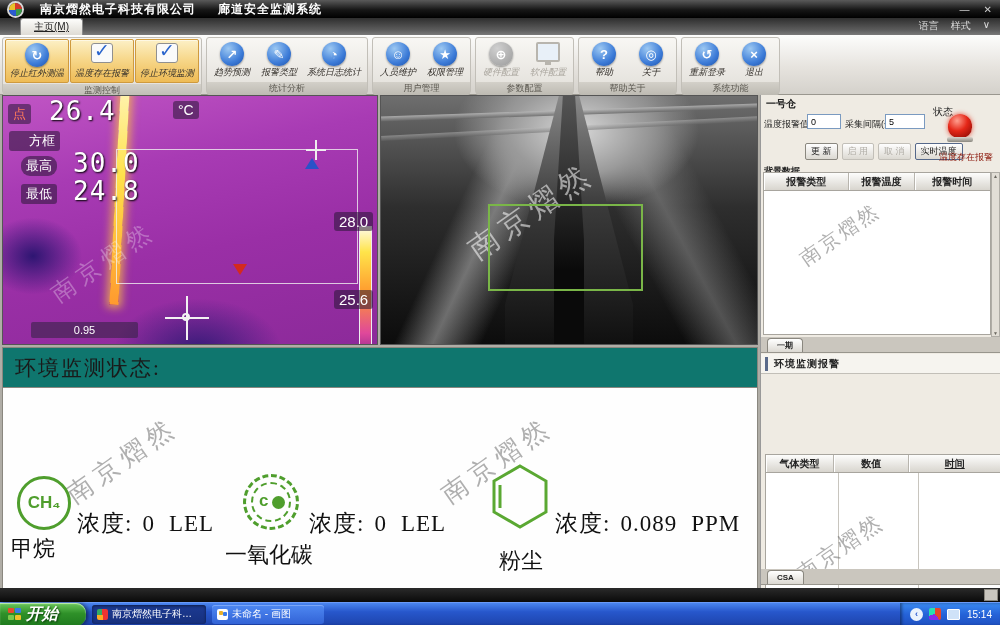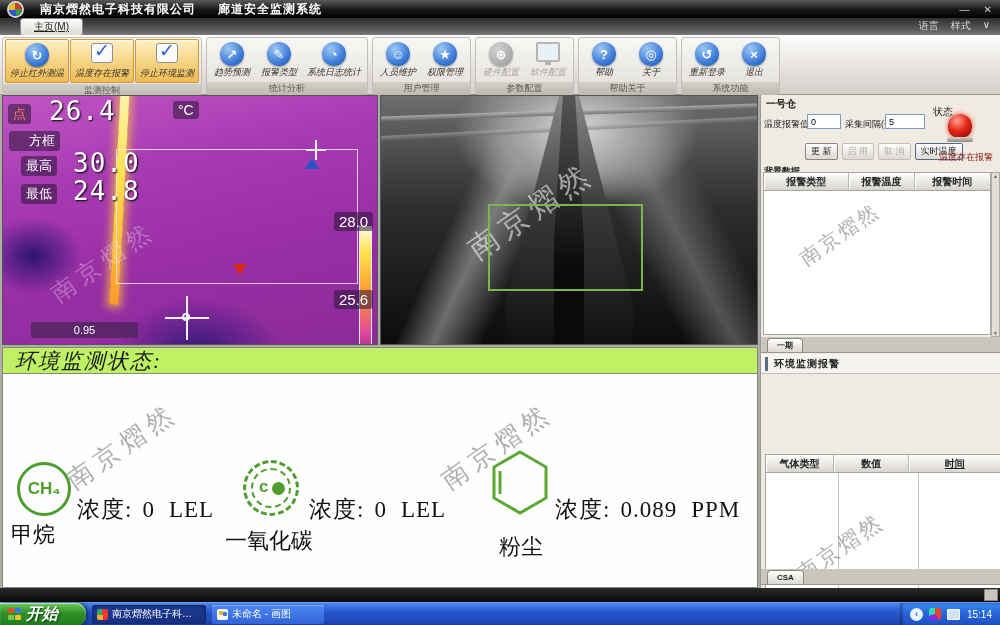--- a/index.html
+++ b/index.html
@@ -148,23 +148,23 @@
   .env-alarm-hd .txt { margin-left:6px; font-weight:bold; font-size:10px; letter-spacing:1px; }
   .t2wrap { position:absolute; left:2px; top:282px; width:236px; }
   .t2 { width:236px; }
   .t2 .c1{width:72px;} .t2 .c2{width:80px;} .t2 .c3{width:96px; border-right:none!important;text-decoration:underline;}
   .t2 .bd { height:172px; }
   .t2 .vline { position:absolute; top:0; bottom:0; width:1px; background:#c8c5be; }
 
   
   .envpanel { position:absolute; left:2px; top:347px; width:756px; height:241px; background:#fdfdfb;
     border:1px solid #8a877f; }
-  .env-hd { height:26px; border-bottom:1px solid #8a877f; background:#bef264; display:flex; align-items:center;
+  .env-hd { height:40px; border-bottom:1px solid #8a877f; background:#0f766e; display:flex; align-items:center;
     font-family:"Liberation Serif","DejaVu Serif",serif; font-size:21px; color:#1a1a1a; letter-spacing:2px;
-    padding-left:12px;font-style:italic; }
+    padding-left:12px; }
   .env-bd { position:relative; height:213px; background:#fefefe; overflow:hidden;
     font-family:"Liberation Serif","DejaVu Serif",serif; }
   .gray-wm { color:rgba(110,110,110,.55); }
   .sensor-name { position:absolute; font-size:22px; color:#111; }
   .sensor-val { position:absolute; font-size:23px; color:#111; letter-spacing:1px; }
   .sensor-val b { font-weight:normal; margin-left:10px; }
   .sensor-val i { font-style:normal; margin-left:14px; }
   .gicon-ch4 { position:absolute; left:14px; top:88px; width:54px; height:54px; border:3px solid #4f9e2d;
     border-radius:50%; display:flex; align-items:center; justify-content:center;
     color:#4f9e2d; font-size:17px; font-weight:bold; font-family:"Liberation Sans",sans-serif; }
@@ -330,21 +330,21 @@
 
   <div class="thermal">
     <div class="hot-streak1"></div>
 
     <div class="watermark" style="left:40px; top:150px; font-size:24px; color:rgba(255,255,255,.3);">南京熠然</div>
     <div class="t-box"></div>
     <span class="t-badge" style="left:5px; top:8px; color:#ff7a5a;">点</span>
     <span class="t-big" style="left:46px; top:0px;">26.4</span>
     <span class="t-badge" style="left:170px; top:5px; font-size:14px;">°C</span>
     <span class="t-badge" style="left:6px; top:35px;padding-left:20px;">方框</span>
-    <span class="t-badge" style="left:18px; top:60px;">最高</span>
+    <span class="t-badge" style="left:18px; top:60px;border-radius:9px;">最高</span>
     <span class="t-big" style="left:70px; top:52px;">30.0</span>
     <span class="t-badge" style="left:18px; top:88px;">最低</span>
     <span class="t-big" style="left:70px; top:80px;">24.8</span>
     <div class="t-cross-small"></div>
     <div class="t-tri-blue"></div>
     <div class="t-tri-red"></div>
     <div class="t-scale"></div>
     <span class="t-badge t-scale-max" style="font-size:15px;">28.0</span>
     <span class="t-badge t-scale-min" style="font-size:15px;">25.6</span>
     <div class="t-crosshair">

